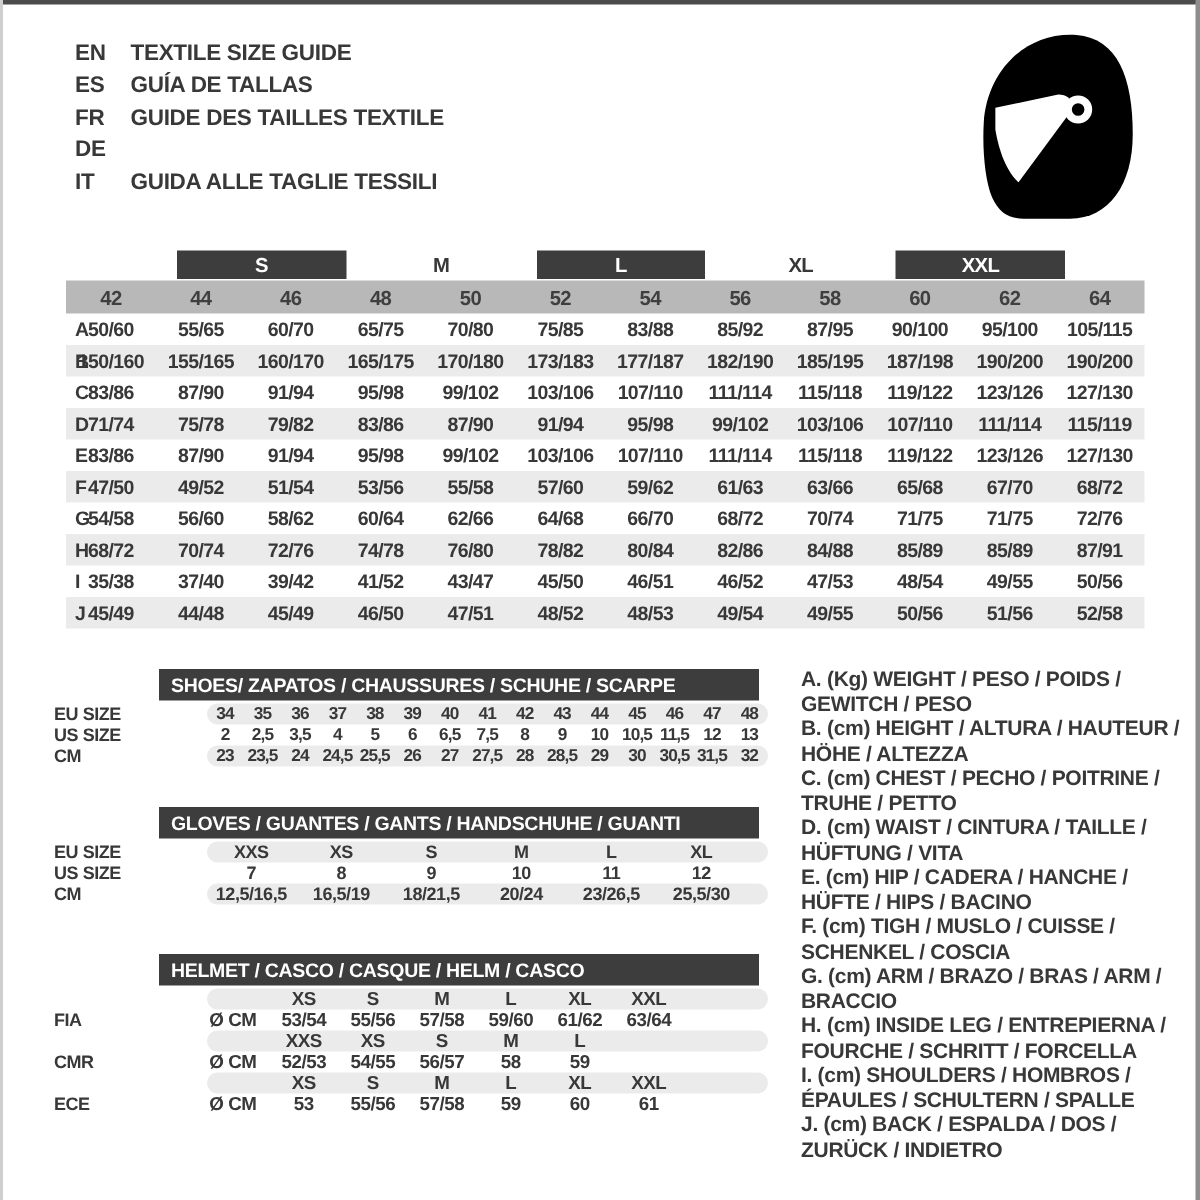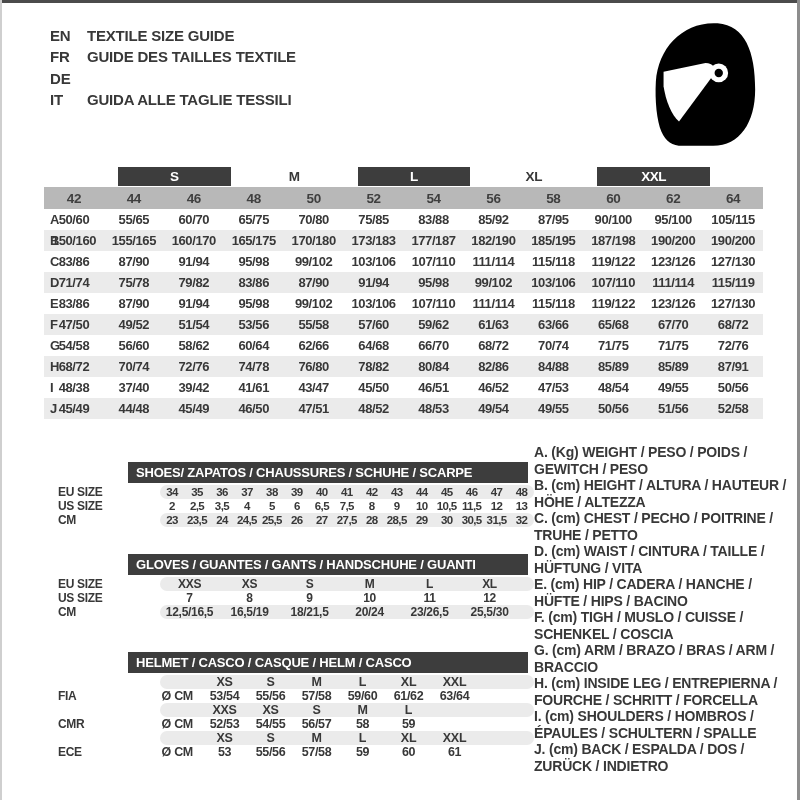--- a/index.html
+++ b/index.html
@@ -31,21 +31,21 @@
   .band{position:absolute;top:0;height:19px;display:flex;align-items:center;justify-content:center;font-size:13.5px;}
   .band.dark{background:var(--dark-band);color:#fff;}
   .num-row{display:flex;height:22px;background:var(--number-band);color:#3f3f3f;font-size:13.5px;}
   .num-row .cell{flex:1;display:flex;align-items:center;justify-content:center;}
   .data-row{display:flex;height:21px;position:relative;}
   .data-row.striped{background:var(--stripe);}
   .row-letter{position:absolute;left:6px;top:0;height:21px;display:flex;align-items:center;}
   .data-row .cell{flex:1;display:flex;align-items:center;justify-content:center;}
 
   
-  .section{position:absolute;left:58px;width:476px;font-size:12px;letter-spacing:-0.3px;margin-top:16px;}
+  .section{position:absolute;left:36px;width:476px;font-size:12px;letter-spacing:-0.3px;}
   #shoes-section{top:446px;}
   #gloves-section{top:538px;}
   #helmet-section{top:636px;}
   .sub-header{margin-left:70px;width:392px;height:21px;background:var(--dark-band);color:#fff;
     display:flex;align-items:center;padding-left:8px;font-size:13px;letter-spacing:-0.2px;margin-bottom:2px;}
   .sub-row{display:flex;height:14px;gap:36px;}
   .sub-label{width:70px;display:flex;align-items:center;font-size:12px;}
   .cells{width:400px;display:flex;border-radius:10px;}
   .cells.striped{background:var(--stripe);}
   .cell{display:flex;align-items:center;justify-content:center;}
@@ -63,20 +63,24 @@
 <div class="edge-top"></div>
 <div class="edge-left"></div>
 <div class="edge-right"></div>
 
 <div class="lang-list">
     <div class="lang-row">
       <div class="lang-code">EN</div>
       <div class="lang-title">TEXTILE SIZE GUIDE</div>
     </div>
     <div class="lang-row">
+      <div class="lang-code">ES</div>
+      <div class="lang-title">GUÍA DE TALLAS</div>
+    </div>
+    <div class="lang-row">
       <div class="lang-code">FR</div>
       <div class="lang-title">GUIDE DES TAILLES TEXTILE</div>
     </div>
     <div class="lang-row">
       <div class="lang-code">DE</div>
     </div>
     <div class="lang-row">
       <div class="lang-code">IT</div>
       <div class="lang-title">GUIDA ALLE TAGLIE TESSILI</div>
     </div>
@@ -226,24 +230,24 @@
       <div class="cell">78/82</div>
       <div class="cell">80/84</div>
       <div class="cell">82/86</div>
       <div class="cell">84/88</div>
       <div class="cell">85/89</div>
       <div class="cell">85/89</div>
       <div class="cell">87/91</div>
     </div>
     <div class="data-row">
       <div class="row-letter">I</div>
-      <div class="cell">48/38</div>
+      <div class="cell">35/38</div>
       <div class="cell">37/40</div>
       <div class="cell">39/42</div>
-      <div class="cell">41/61</div>
+      <div class="cell">41/52</div>
       <div class="cell">43/47</div>
       <div class="cell">45/50</div>
       <div class="cell">46/51</div>
       <div class="cell">46/52</div>
       <div class="cell">47/53</div>
       <div class="cell">48/54</div>
       <div class="cell">49/55</div>
       <div class="cell">50/56</div>
     </div>
     <div class="data-row striped">

